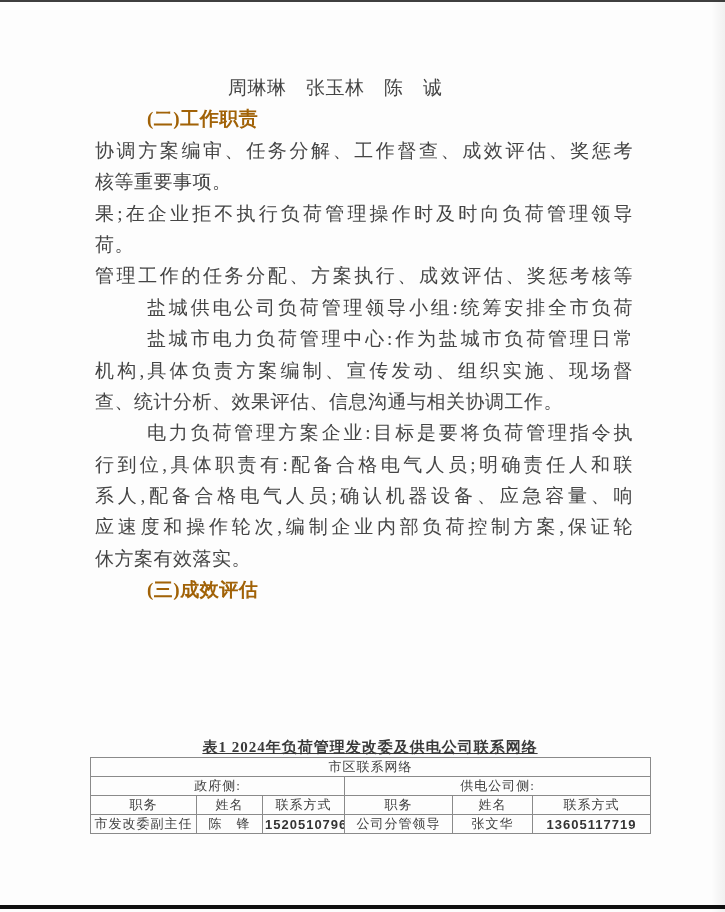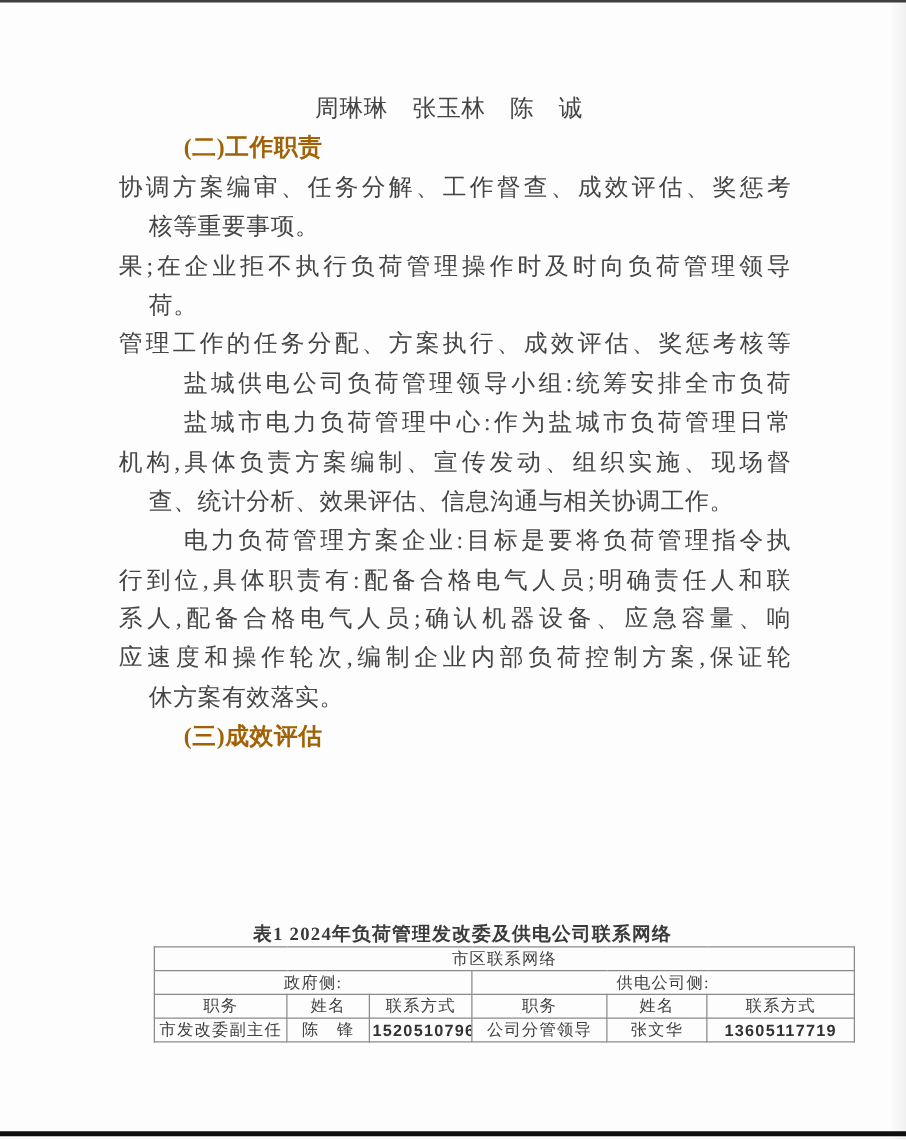--- a/index.html
+++ b/index.html
@@ -27,21 +27,21 @@
     pointer-events: none;
   }
   .textblock {
     position: absolute;
     left: 95px; top: 72px;
     width: 538px;
     font-size: 19px;
     line-height: 31.4px;
     letter-spacing: 0.5px;
   }
-  .line { height: 31.4px; white-space: nowrap; margin-left: 24px; }
+  .line { height: 31.4px; white-space: nowrap; }
   .jline {
     height: 31.4px;
     text-align: justify;
     text-align-last: justify;
     text-justify: inter-character;
   }
   .ind { text-indent: 52px; }
   .names { padding-left: 133px; }
   .bold-head {
     font-weight: bold;
@@ -50,30 +50,30 @@
   }
   .table-caption {
     position: absolute;
     left: 90px; top: 738px;
     width: 560px;
     text-align: center;
     font-size: 15px;
     font-weight: bold;
     color: #3a3a3a;
     letter-spacing: 1px;
+    text-decoration: underline;
   }
   table.contact {
     position: absolute;
     left: 90px; top: 757px;
     width: 560px;
     border-collapse: collapse;
     table-layout: fixed;
     font-size: 13px;
     color: #3f3f3f;
-    margin-left: 33px;
   }
   table.contact td {
     border: 1px solid #8a8a8a;
     height: 17px;
     text-align: center;
     vertical-align: middle;
     padding: 0 2px;
     overflow: hidden;
     letter-spacing: 1px;
   }

